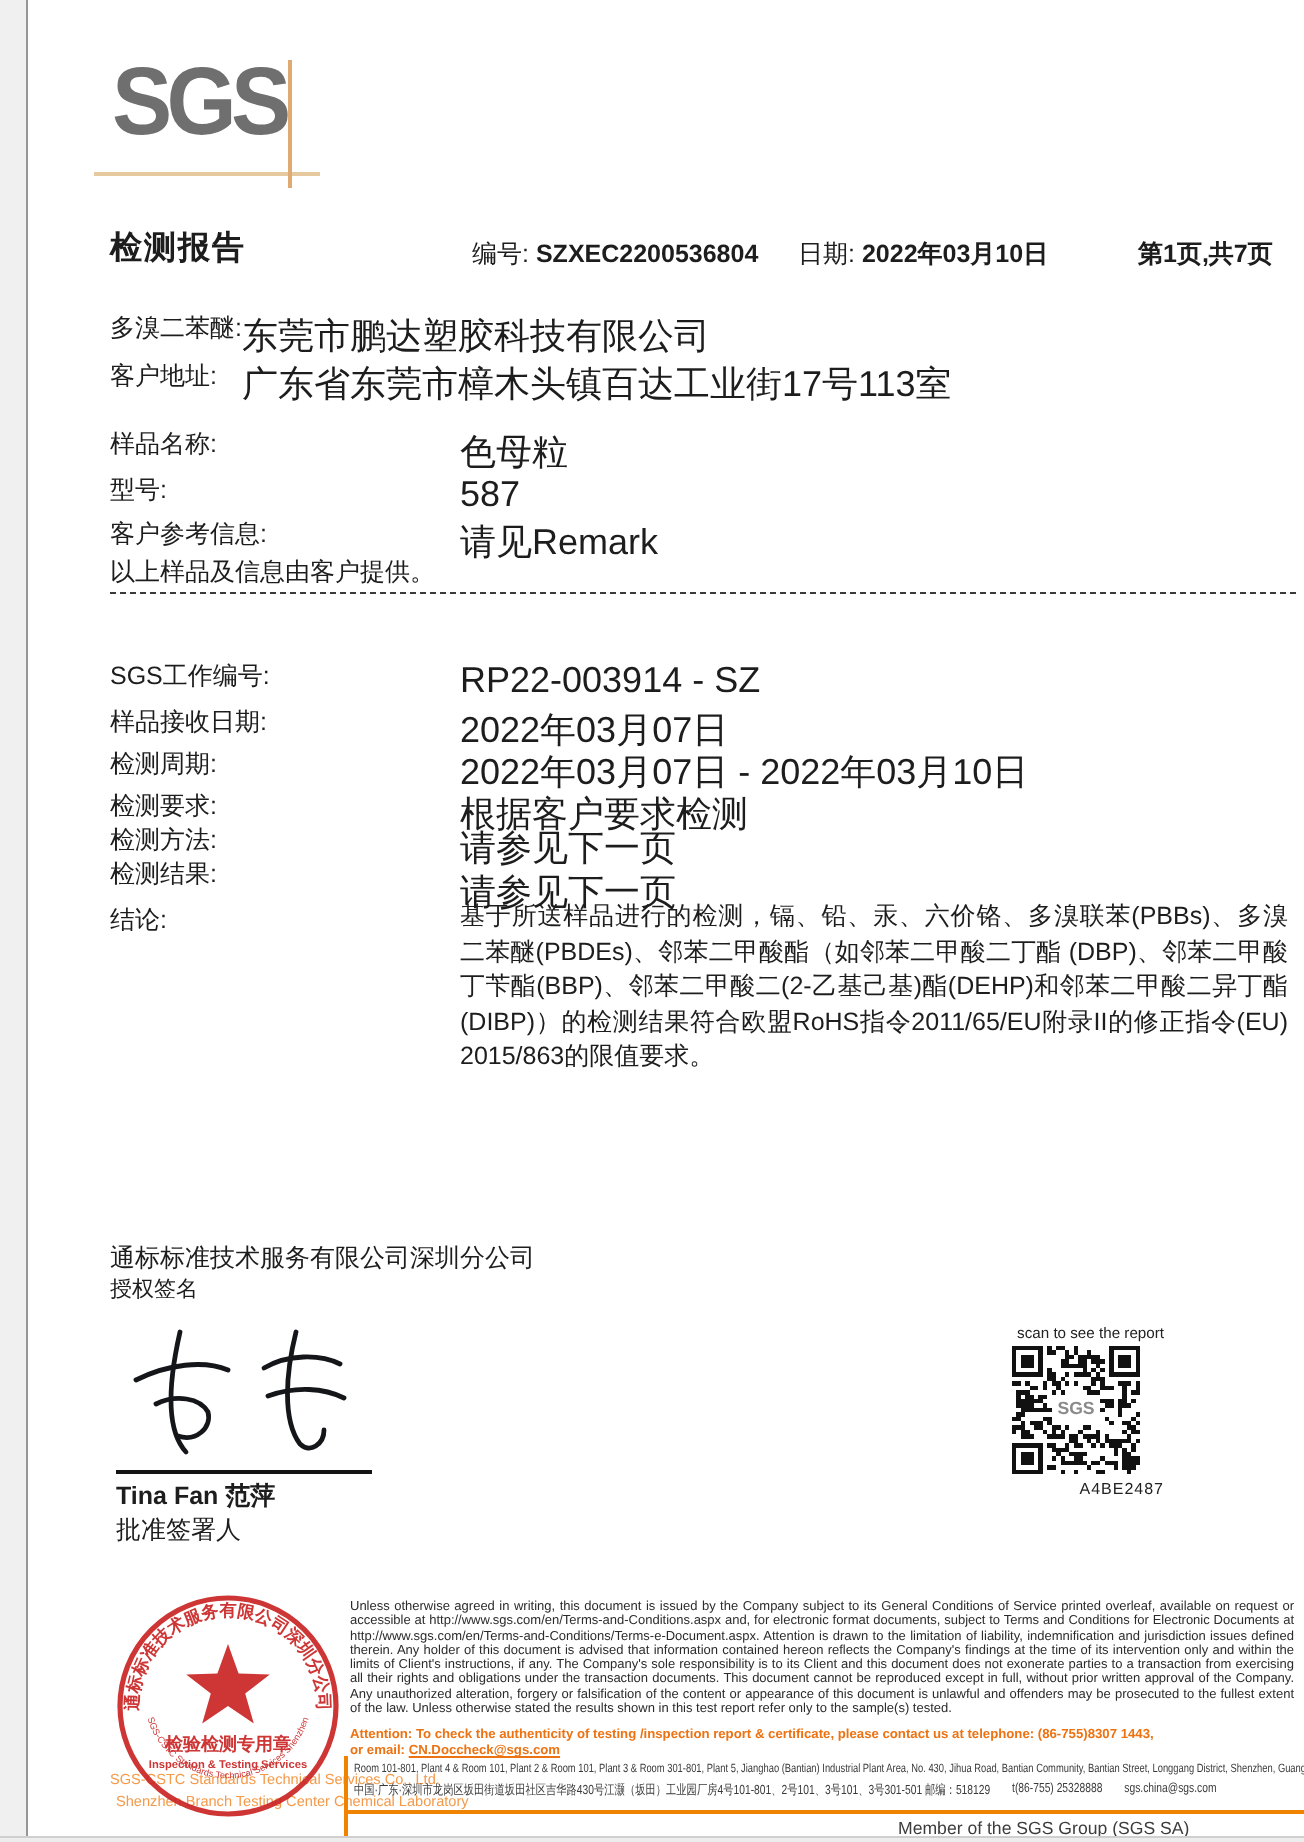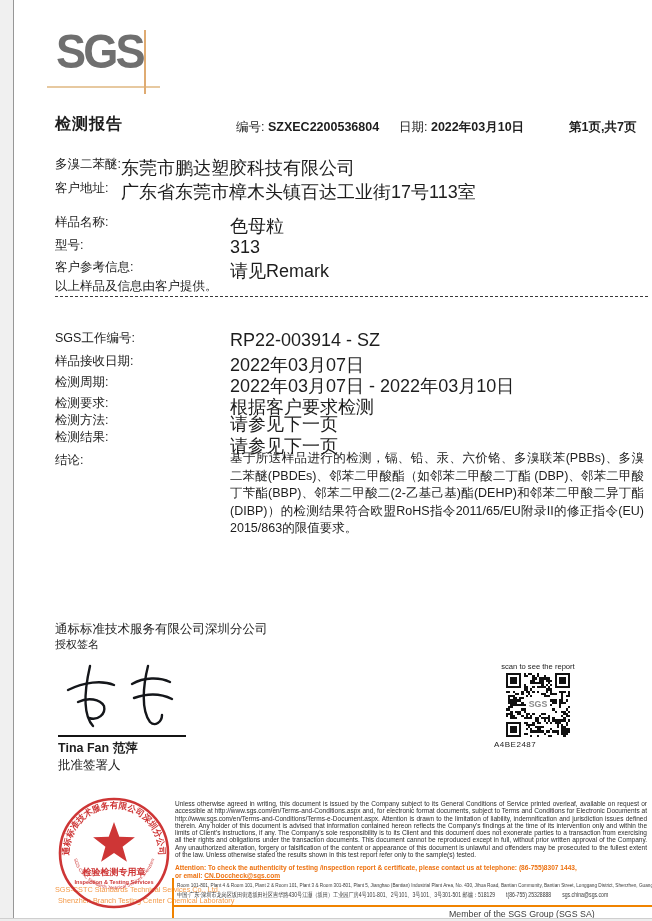--- a/index.html
+++ b/index.html
@@ -26,23 +26,23 @@
   .dashed{left:55px;top:296px;width:593px;border-top:1.5px dashed #3a3a3a;height:0;}
   .concl{left:230px;top:450px;width:414px;font-size:12.5px;line-height:17.6px;text-align:justify;}
   
   .sig-co{left:55px;top:621px;font-size:12.5px;}
   .sig-auth{left:55px;top:637px;font-size:11px;}
   .sig-svg{left:60px;top:658px;}
   .sig-line{left:58px;top:735px;width:128px;height:2px;background:#141414;}
   .sig-name{left:58px;top:740px;font-size:12.5px;font-weight:bold;}
   .sig-role{left:58px;top:757px;font-size:12.5px;}
   
-  .qr-caption{left:494px;top:662px;width:88px;text-align:center;font-size:7.6px;color:#222;}
+  .qr-caption{left:494px;top:662px;width:88px;text-align:right;font-size:7.6px;color:#222;}
   .qr-box{left:506px;top:673px;width:64px;height:64px;}
-  .qr-label{left:494px;top:740px;width:88px;text-align:left;font-size:8px;letter-spacing:.5px;color:#222;}
+  .qr-label{left:494px;top:740px;width:88px;text-align:right;font-size:8px;letter-spacing:.5px;color:#222;}
   
   .stamp{left:57px;top:796px;opacity:.9;}
   .co-orange1{left:55px;top:885px;font-size:7.3px;color:#f49a4a;white-space:nowrap;}
   .co-orange2{left:58px;top:896px;font-size:7.3px;color:#f49a4a;white-space:nowrap;}
   .disclaimer{left:175px;top:800px;width:472px;font-size:6.5px;line-height:7.3px;text-align:justify;color:#2b2b2b;}
   .attn1{left:175px;top:864px;width:474px;font-size:6.6px;font-weight:bold;color:#ed7211;white-space:nowrap;}
   .attn2{left:175px;top:872px;font-size:6.6px;font-weight:bold;color:#ed7211;white-space:nowrap;}
   .attn2 a{color:#ed7211;}
   .addr-row1{left:177px;top:882px;width:604px;font-size:6px;white-space:nowrap;transform:scaleX(.78);transform-origin:left top;display:flex;gap:9px;color:#3a3a3a;}
   .addr-row2{left:177px;top:891px;width:604px;font-size:6.6px;white-space:nowrap;transform:scaleX(.78);transform-origin:left top;display:flex;gap:14px;color:#3a3a3a;}
@@ -66,21 +66,21 @@
 <div class="abs meta page-info">第1页,共7页</div>
 
 <div class="lab" style="top:156px">多溴二苯醚:</div>
 <div class="val" style="left:121px;top:156px">东莞市鹏达塑胶科技有限公司</div>
 <div class="lab" style="top:180px">客户地址:</div>
 <div class="val" style="left:121px;top:180px">广东省东莞市樟木头镇百达工业街17号113室</div>
 
 <div class="lab" style="top:214px">样品名称:</div>
 <div class="val" style="left:230px;top:214px">色母粒</div>
 <div class="lab" style="top:237px">型号:</div>
-<div class="val" style="left:230px;top:237px">313</div>
+<div class="val" style="left:230px;top:237px">587</div>
 <div class="lab" style="top:259px">客户参考信息:</div>
 <div class="val" style="left:230px;top:259px">请见Remark</div>
 <div class="lab" style="top:278px">以上样品及信息由客户提供。</div>
 <div class="abs dashed"></div>
 
 <div class="lab" style="top:330px">SGS工作编号:</div>
 <div class="val" style="left:230px;top:330px">RP22-003914 - SZ</div>
 <div class="lab" style="top:353px">样品接收日期:</div>
 <div class="val" style="left:230px;top:353px">2022年03月07日</div>
 <div class="lab" style="top:374px">检测周期:</div>

